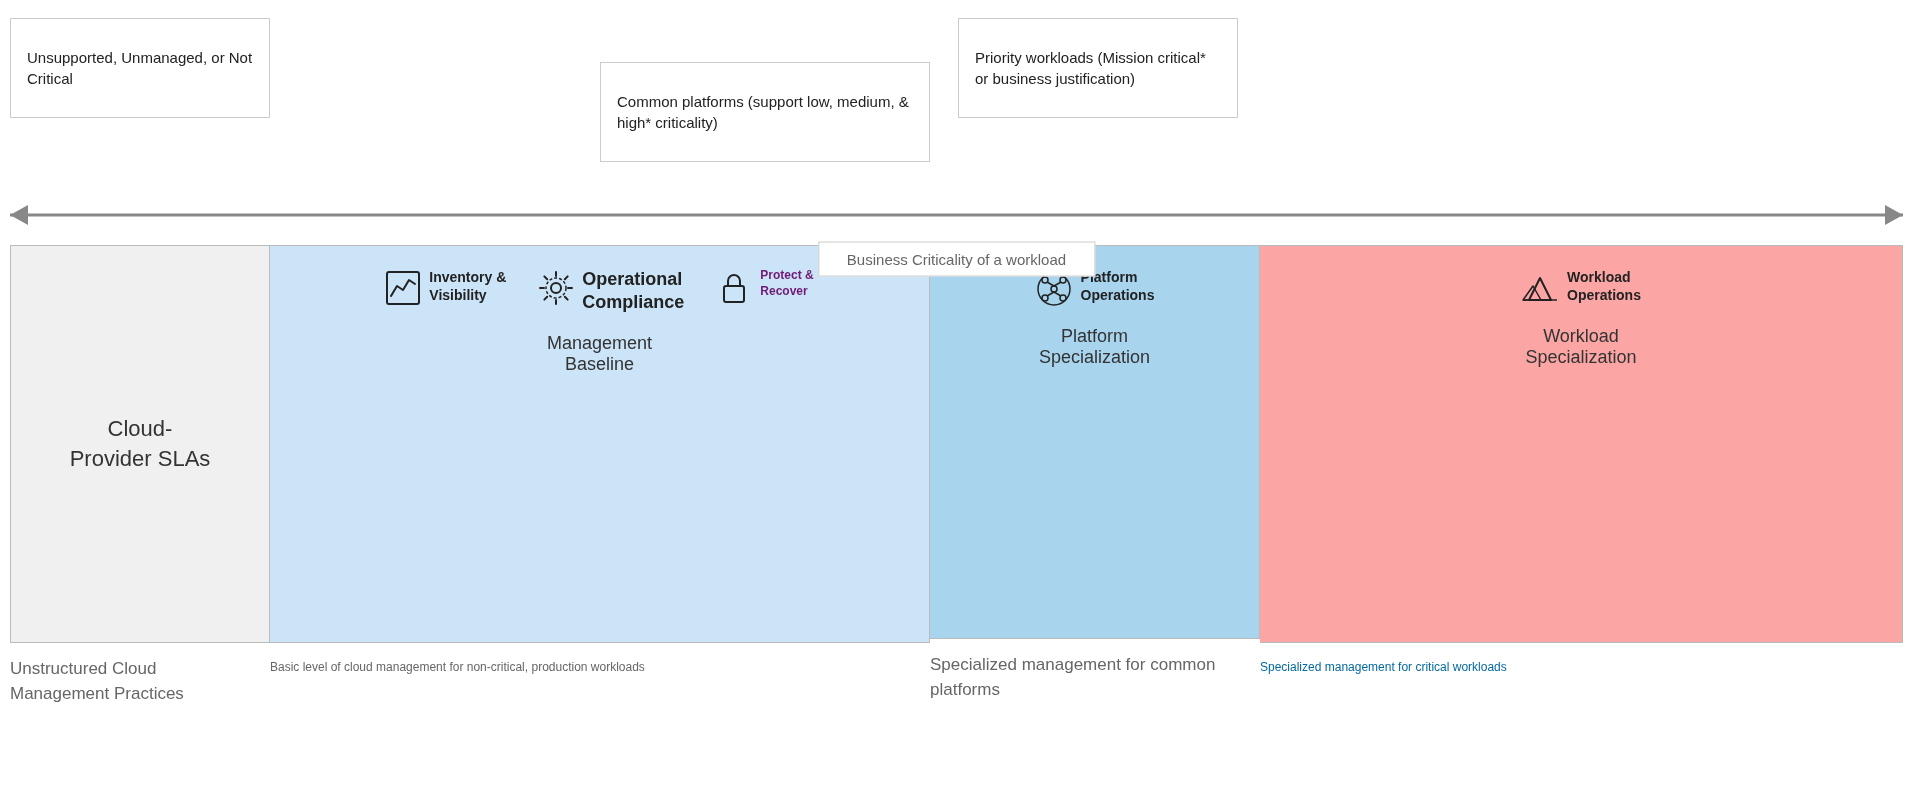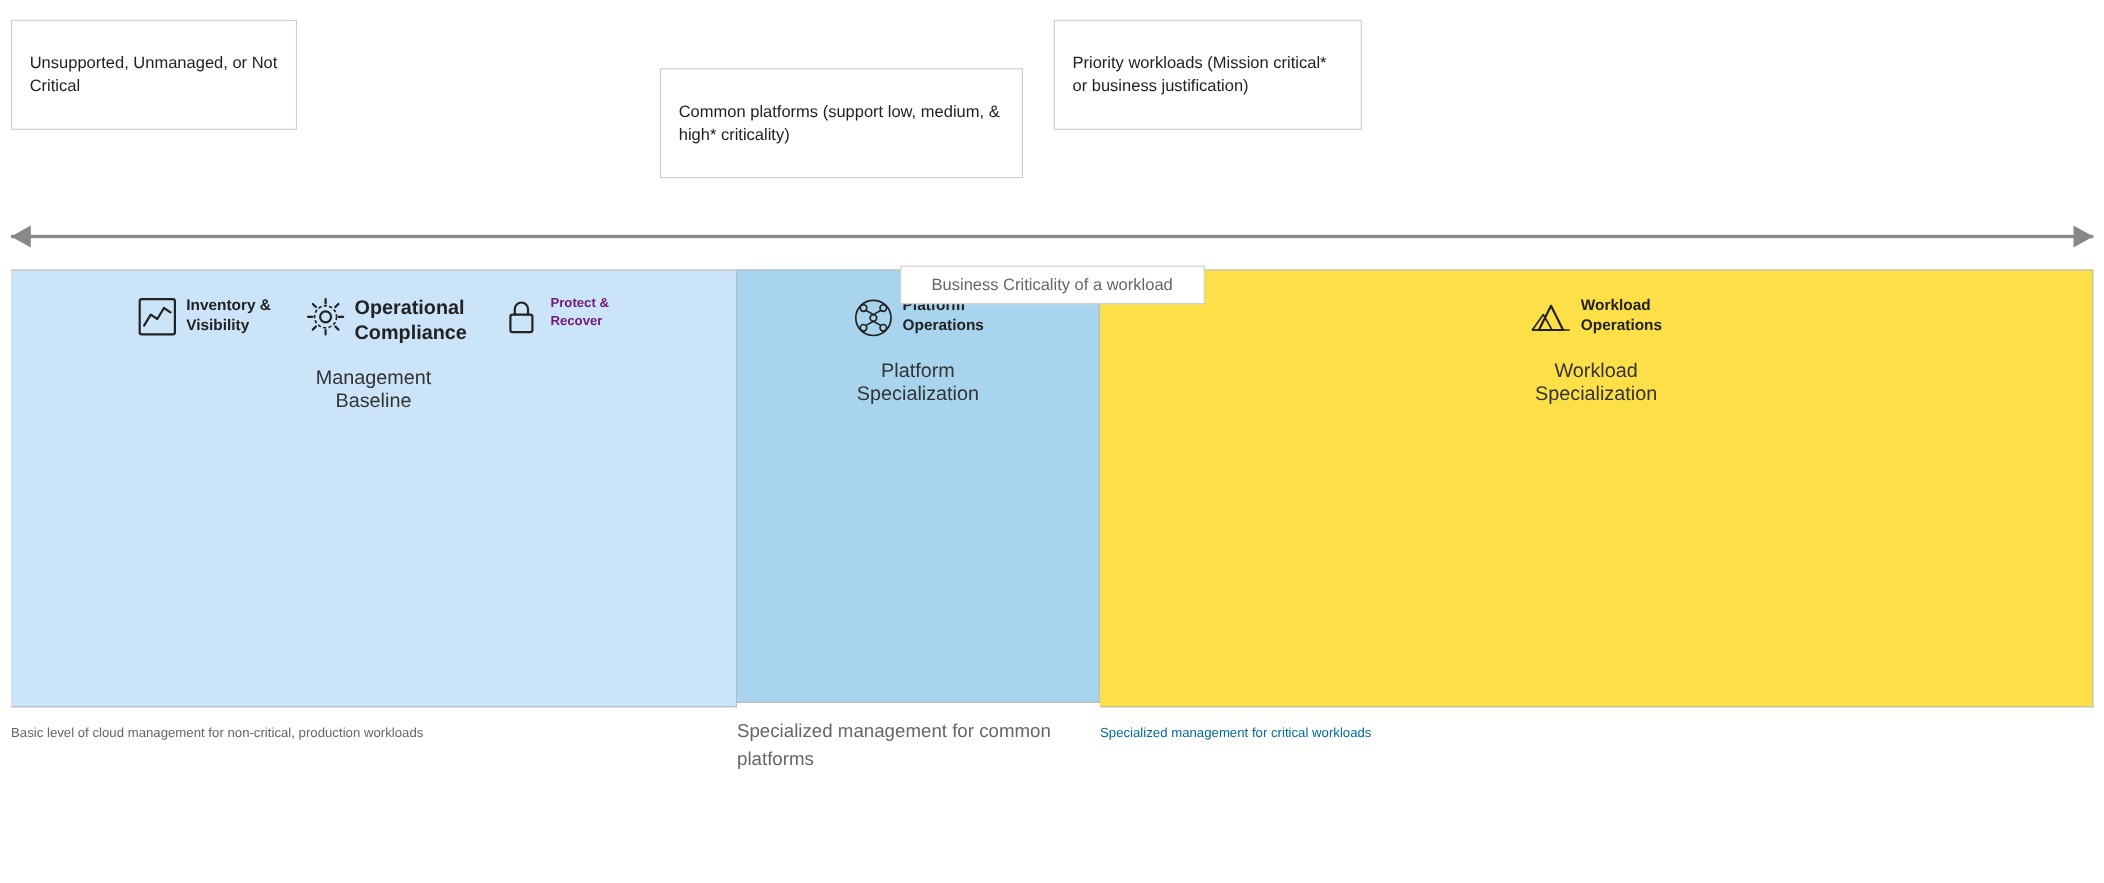--- a/index.html
+++ b/index.html
@@ -96,20 +96,30 @@
 
     <div style="position:absolute;right:10px;top:50%;transform:translateY(-50%);width:0;height:0;border-top:10px solid transparent;border-bottom:10px solid transparent;border-left:18px solid #888;"></div>
 
     <div class="arrow-label-box">
       <span>Business Criticality of a workload</span>
     </div>
   </div>
 
   <div style="display:flex;flex-direction:row;flex:1;padding:0 10px;">
 
+    <div style="width:260px;display:flex;flex-direction:column;">
+
+      <div style="background:#f0f0f0;border:1.5px solid #bbb;flex:1;display:flex;align-items:center;justify-content:center;padding:20px 10px;">
+        <span style="font-size:22px;color:#333;text-align:center;line-height:1.35;">Cloud-<br>Provider SLAs</span>
+      </div>
+
+      <div style="padding:14px 10px 0 0;height:160px;">
+        <span style="font-size:17px;color:#666;line-height:1.45;">Unstructured Cloud Management Practices</span>
+      </div>
+    </div>
 
     <div style="width:660px;display:flex;flex-direction:column;">
 
       <div style="background:#cce4f7;border:1.5px solid #bbb;border-left:none;flex:1;display:flex;flex-direction:column;align-items:center;justify-content:flex-start;">
 
         <div style="display:flex;flex-direction:row;align-items:flex-start;justify-content:center;gap:32px;padding:22px 16px 10px 16px;width:100%;">
 
           <div style="display:flex;flex-direction:row;align-items:flex-start;gap:8px;">
             <div style="flex-shrink:0;margin-top:2px;">
               <svg width="36" height="36" viewBox="0 0 36 36" fill="none" xmlns="http://www.w3.org/2000/svg">
@@ -177,21 +187,21 @@
         </div>
       </div>
 
       <div style="padding:14px 10px 0 0;height:164px;">
         <span style="font-size:17px;color:#666;line-height:1.45;">Specialized management for common platforms</span>
       </div>
     </div>
 
     <div style="flex:1;display:flex;flex-direction:column;">
 
-      <div style="background:#fde047;border:1.5px solid #bbb;border-left:none;flex:1;display:flex;flex-direction:column;align-items:center;justify-content:flex-start;">
+      <div style="background:#fca5a5;border:1.5px solid #bbb;border-left:none;flex:1;display:flex;flex-direction:column;align-items:center;justify-content:flex-start;">
         <div style="display:flex;flex-direction:row;align-items:flex-start;gap:8px;padding:22px 16px 10px 16px;">
           <div style="flex-shrink:0;margin-top:2px;">
             <svg width="38" height="38" viewBox="0 0 38 38" fill="none" xmlns="http://www.w3.org/2000/svg">
 
               <polygon points="8,30 19,8 30,30" stroke="#222" stroke-width="2" fill="none" stroke-linejoin="round"></polygon>
               <polygon points="2,30 12,16 20,30" stroke="#222" stroke-width="1.5" fill="none" stroke-linejoin="round"></polygon>
               <line x1="2" y1="30" x2="36" y2="30" stroke="#222" stroke-width="1.5"></line>
             </svg>
           </div>
           <span style="font-size:14px;font-weight:700;color:#222;line-height:1.3;">Workload<br>Operations</span>

